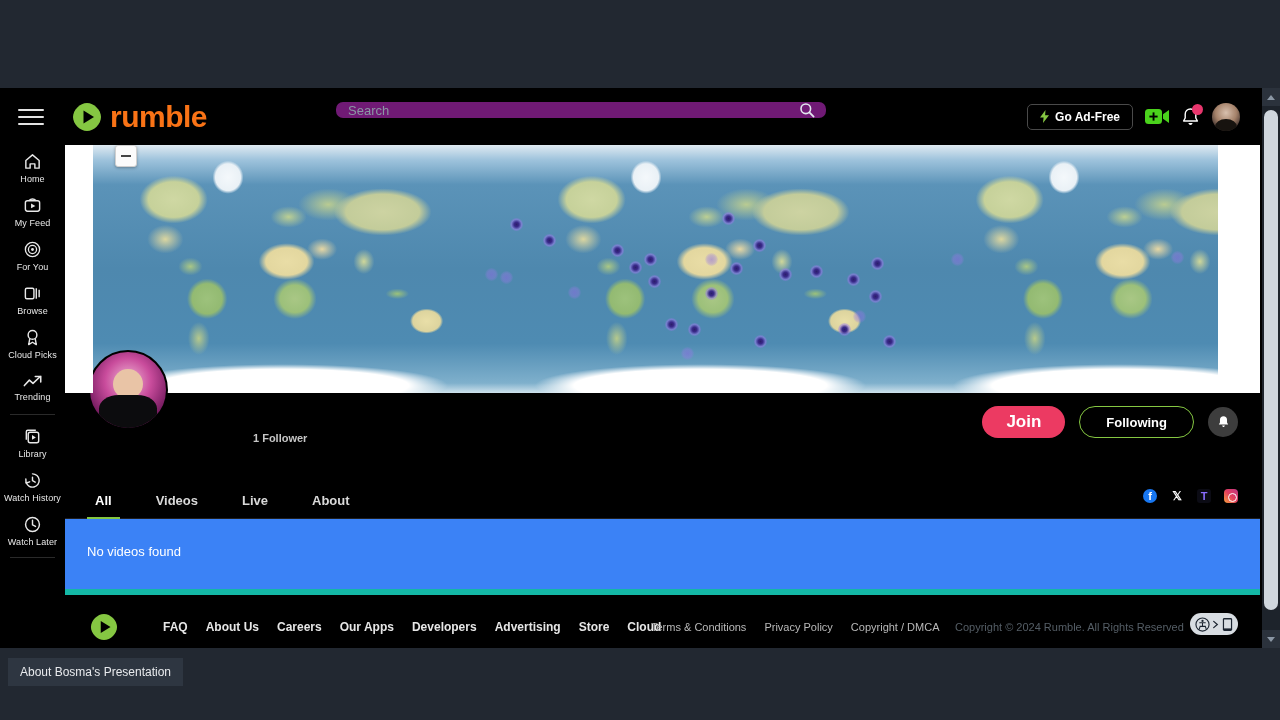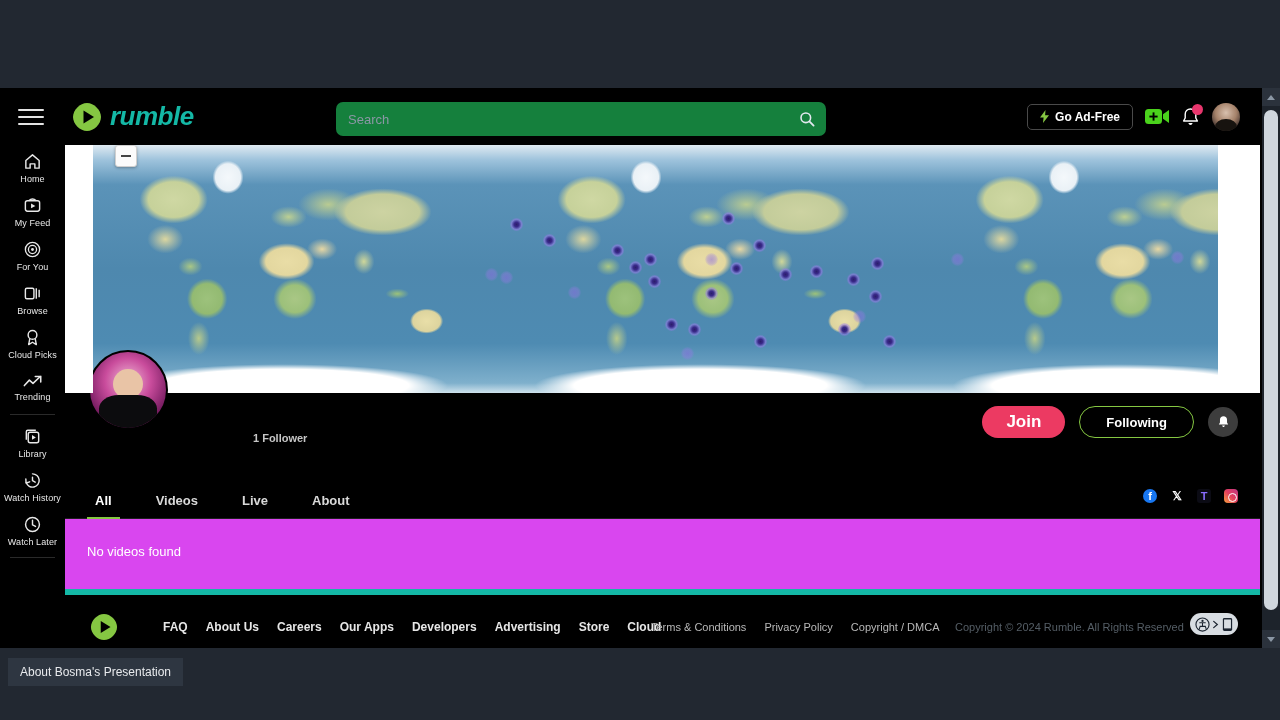--- a/index.html
+++ b/index.html
@@ -38,28 +38,28 @@
   #hamburger i:nth-child(1){ width: 26px; }
   #hamburger i:nth-child(2){ width: 26px; }
   #hamburger i:nth-child(3){ width: 26px; }
 
   #logo { display: flex; align-items: center; margin-left: 24px; cursor: pointer; }
   .logo-mark {
     width: 30px; height: 30px; position: relative;
   }
   .logo-mark svg { display:block; }
   .logo-text {
-    color: #14b8a6; font-size: 26px; font-weight: 700;
-    letter-spacing: -0.5px; margin-left: 8px; font-style: italic;
+    color: #f97316; font-size: 30px; font-weight: 700;
+    letter-spacing: -0.5px; margin-left: 8px;
   }
 
   #searchwrap {
     position: absolute; left: 336px; top: 14px;
-    width: 490px; height: 34px;
-    background: #15803d;
+    width: 490px; height: 16px;
+    background: #701a75;
     border-radius: 7px;
     display: flex; align-items: center;
   }
   #searchinput {
     flex: 1; background: transparent; border: none; outline: none;
     color: #c9d1d9; font-size: 13px;
     padding: 0 12px;
     font-family: "Liberation Sans", sans-serif;
   }
   #searchinput::placeholder { color: #8b97a5; }
@@ -281,21 +281,21 @@
   }
   .soc { width: 14px; height: 14px; border-radius: 3px; cursor: pointer; position: relative; display:flex; align-items:center; justify-content:center;}
   .soc-fb { background: #1877f2; border-radius: 50%; color:#fff; font-size:11px; font-weight:700; line-height:14px;}
   .soc-x  { background: #000; color: #fff; font-size: 12px; font-weight: 700; line-height:14px;}
   .soc-t  { background: #0b0b14; color: #8a6cff; font-size: 11px; font-weight: 700; line-height:14px;}
   .soc-ig { background: linear-gradient(45deg,#f9a03e 0%, #e4405f 50%, #c13584 100%); border-radius: 4px;}
   .soc-ig::after{ content:""; position:absolute; left:3.5px; top:3.5px; width:7px;height:7px;border:1.3px solid #fff;border-radius:50%;}
 
   
   #videos-area {
-    position: relative; width: 1195px; height: 70px; background: #d946ef;
+    position: relative; width: 1195px; height: 70px; background: #3b82f6;
   }
   #novideos {
     position: absolute; left: 22px; top: 25px;
     color: #fff; font-size: 13px;
   }
 
   
   #footer {
     position: relative; width: 1195px; height: 78px;
     background: #000; border-top: 6px solid #14b8a6;

